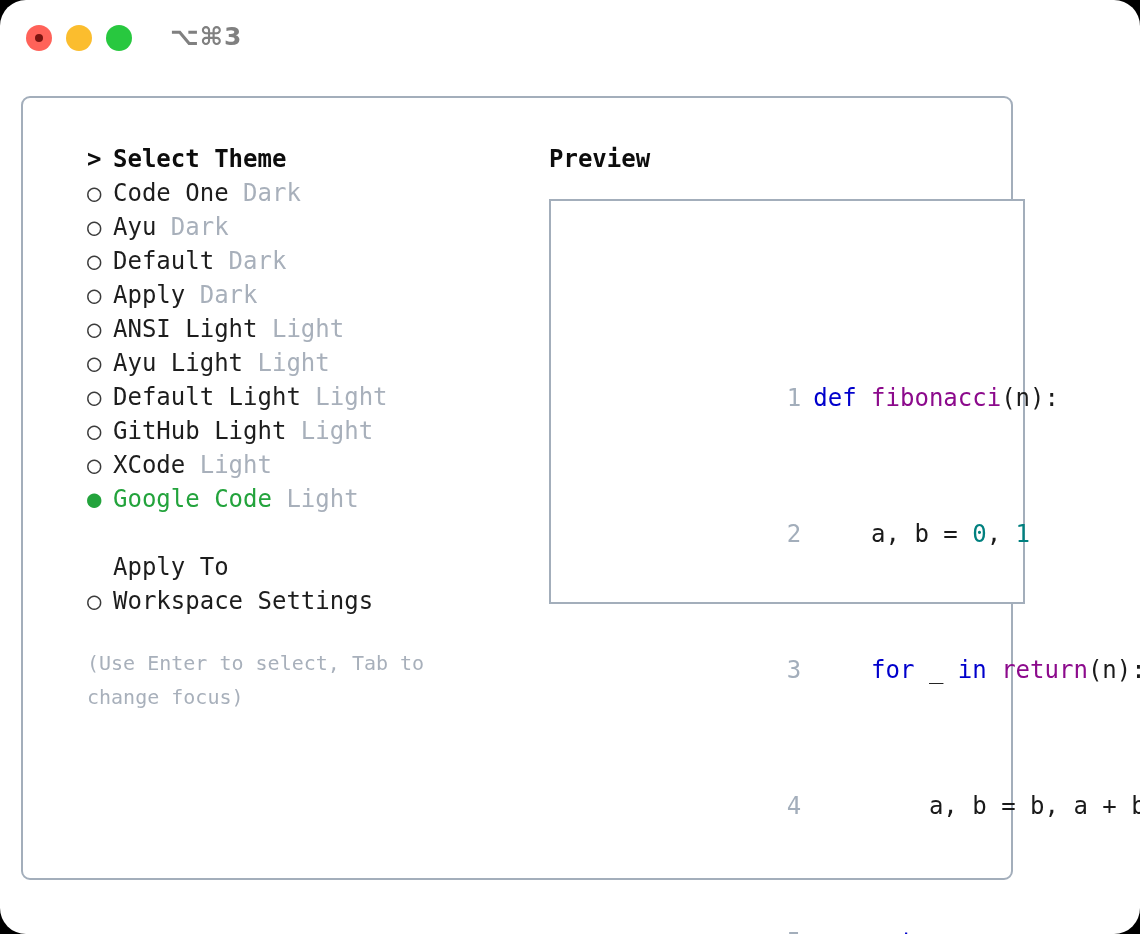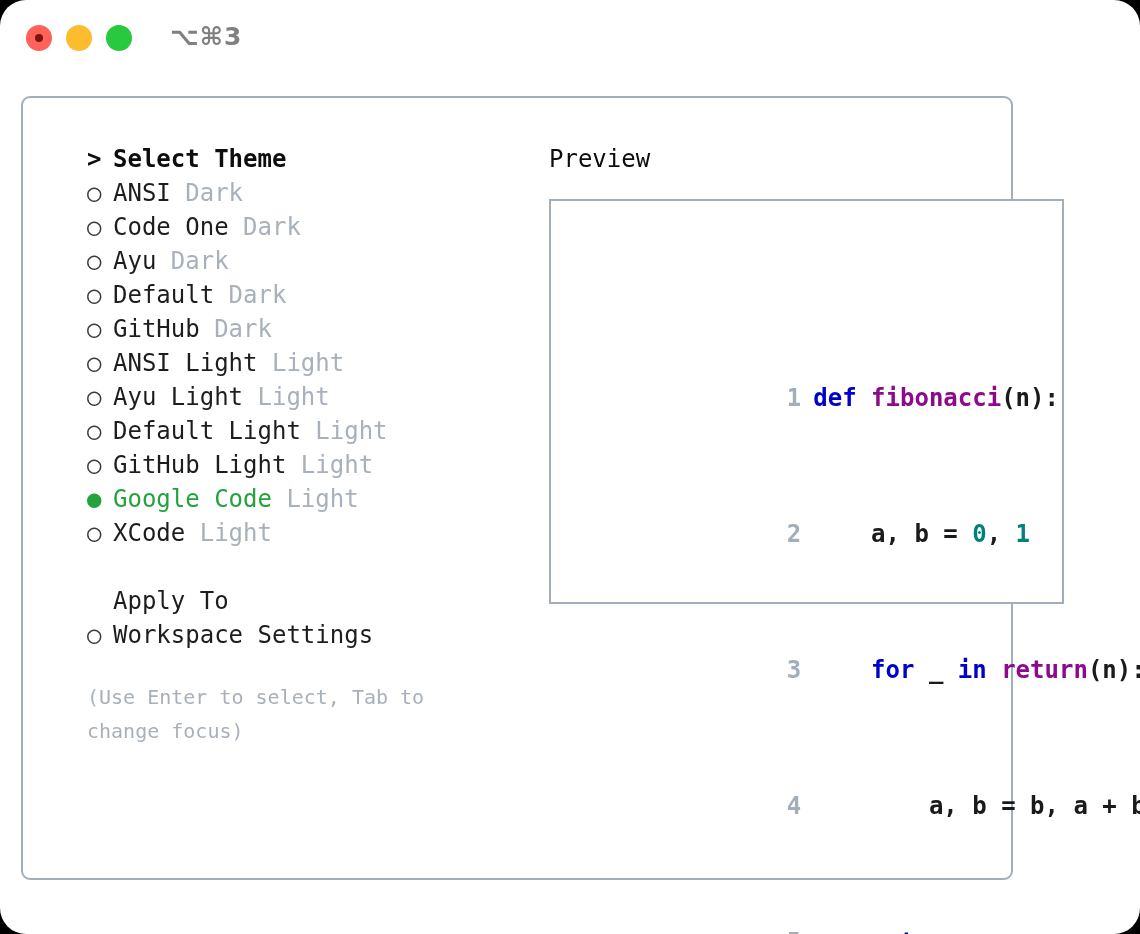--- a/index.html
+++ b/index.html
@@ -142,32 +142,31 @@
 
   
   .right-col {
     position: absolute;
     left: 478px;
     top: 44px;
     width: 496px;
   }
   .preview-title {
     font-size: 24px;
-    font-weight: 400;
+    font-weight: 700;
     line-height: 34px;
     color: #0d0d0d;
   }
   .preview-box {
     margin-top: 23px;
-    width: 515px;
+    width: 476px;
     height: 405px;
     border: 2px solid #a3aebb;
     box-sizing: border-box;
     background: #ffffff;
-    font-weight: bold;
   }
   .code {
     padding: 44px 0 0 18px;
     font-size: 24px;
     line-height: 34px;
     white-space: pre;
   }
   .code-line { height: 34px; }
   .ln {
     display: inline-block;
@@ -198,63 +197,60 @@
 
   <div class="panel">
     <div class="columns">
 
       <div class="left-col">
 
         <div class="row header-row">
           <span class="caret">&gt;</span><span>Select Theme</span>
         </div>
 
-        <div class="row">
-          <span class="bullet">○</span><span class="theme-name">ANSI</span><span class="theme-kind"> </span><span class="theme-kind">Dark</span>
-        </div>
 
         <div class="row">
           <span class="bullet">○</span><span class="theme-name">Code One</span><span class="theme-kind"> </span><span class="theme-kind">Dark</span>
         </div>
 
         <div class="row">
           <span class="bullet">○</span><span class="theme-name">Ayu</span><span class="theme-kind"> </span><span class="theme-kind">Dark</span>
         </div>
 
         <div class="row">
           <span class="bullet">○</span><span class="theme-name">Default</span><span class="theme-kind"> </span><span class="theme-kind">Dark</span>
         </div>
 
 
         <div class="row">
-          <span class="bullet">○</span><span class="theme-name">GitHub</span><span class="theme-kind"> </span><span class="theme-kind">Dark</span>
+          <span class="bullet">○</span><span class="theme-name">Apply</span><span class="theme-kind"> </span><span class="theme-kind">Dark</span>
         </div>
 
         <div class="row">
           <span class="bullet">○</span><span class="theme-name">ANSI Light</span><span class="theme-kind"> </span><span class="theme-kind">Light</span>
         </div>
 
         <div class="row">
           <span class="bullet">○</span><span class="theme-name">Ayu Light</span><span class="theme-kind"> </span><span class="theme-kind">Light</span>
         </div>
 
         <div class="row">
           <span class="bullet">○</span><span class="theme-name">Default Light</span><span class="theme-kind"> </span><span class="theme-kind">Light</span>
         </div>
 
         <div class="row">
           <span class="bullet">○</span><span class="theme-name">GitHub Light</span><span class="theme-kind"> </span><span class="theme-kind">Light</span>
+        </div>
+
+        <div class="row">
+          <span class="bullet">○</span><span class="theme-name">XCode</span><span class="theme-kind"> </span><span class="theme-kind">Light</span>
         </div>
 
         <div class="row selected">
           <span class="bullet sel">●</span><span class="theme-name">Google Code</span><span class="theme-kind"> </span><span class="theme-kind">Light</span>
-        </div>
-
-        <div class="row">
-          <span class="bullet">○</span><span class="theme-name">XCode</span><span class="theme-kind"> </span><span class="theme-kind">Light</span>
         </div>
 
         <div class="spacer-row"></div>
 
         <div class="section-label">Apply To</div>
 
 
         <div class="row">
           <span class="bullet">○</span><span class="theme-name">Workspace Settings</span>
         </div>

